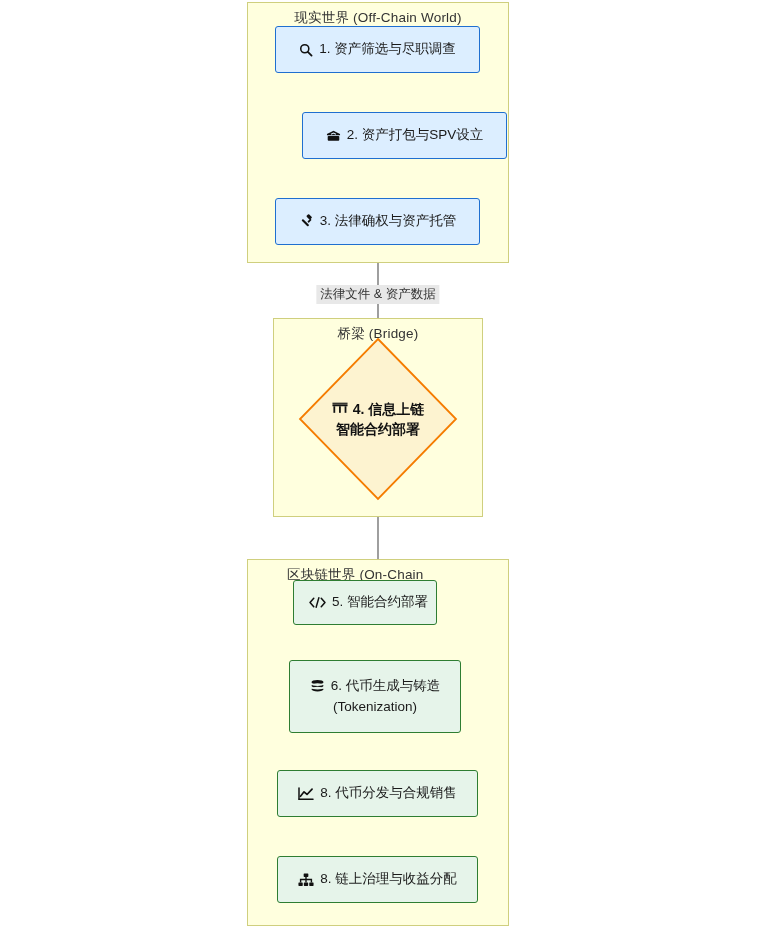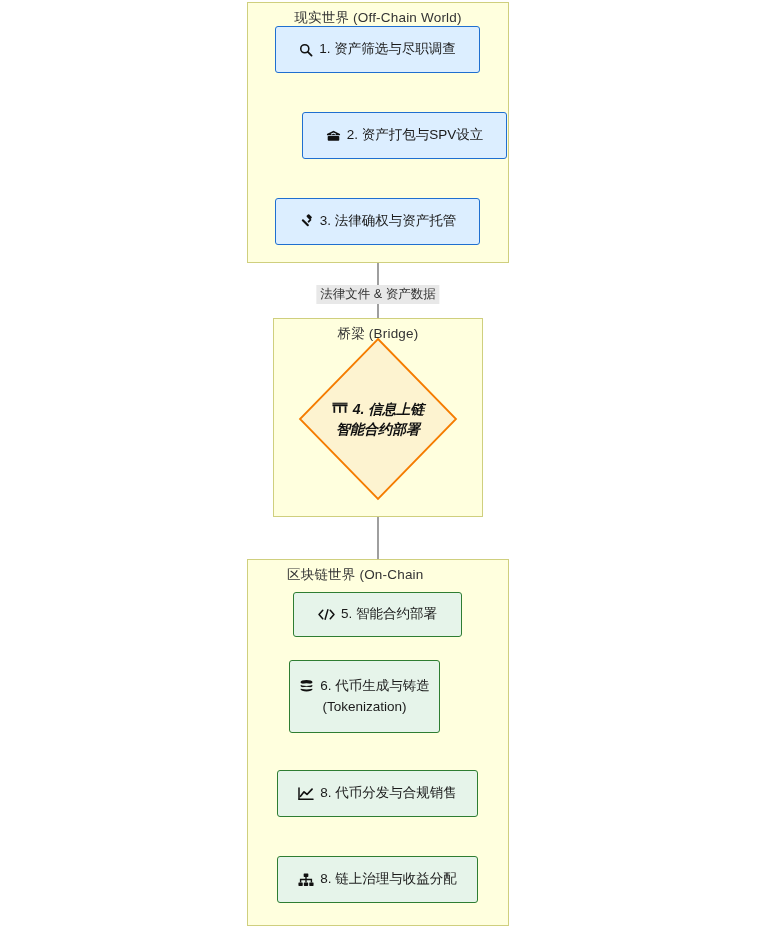--- a/index.html
+++ b/index.html
@@ -93,21 +93,20 @@
     font-weight: bold;
     color: #111111;
     line-height: 1.45;
     pointer-events: none;
   }
   .diamond-label .drow {
     display: flex;
     align-items: center;
     gap: 5px;
     white-space: nowrap;
-    font-style: italic;
   }
 
   
   .icon {
     display: inline-flex;
     align-items: center;
     justify-content: center;
     flex: none;
     color: #111111;
     line-height: 1;
@@ -224,34 +223,34 @@
             <rect x="14.2" y="4.4" width="2.0" height="7.4" fill="#111"></rect>
             <rect x="0.5" y="0.4" width="17" height="1.3" fill="#111"></rect>
           </svg>
         </span>
         <span>4. 信息上链</span>
       </span>
       <span class="drow">智能合约部署</span>
     </div>
   </div>
 
-  <div class="node onchain" style="left:293px; top:592px; width:169px; height:45px;">
+  <div class="node onchain" style="left:293px; top:580px; width:144px; height:45px;justify-content:flex-end;">
     <span class="label-wrap">
       <span class="icon">
         <svg width="17" height="13" viewBox="0 0 20 14">
           <path d="M5.6 2 L1.2 7 L5.6 12" fill="none" stroke="#111" stroke-width="1.8" stroke-linecap="round" stroke-linejoin="round"></path>
           <path d="M14.4 2 L18.8 7 L14.4 12" fill="none" stroke="#111" stroke-width="1.8" stroke-linecap="round" stroke-linejoin="round"></path>
           <line x1="11.6" y1="1.4" x2="8.4" y2="12.6" stroke="#111" stroke-width="1.7" stroke-linecap="round"></line>
         </svg>
       </span>
       <span class="ntext">5. 智能合约部署</span>
     </span>
   </div>
 
-  <div class="node onchain" style="left:289px; top:660px; width:151px; height:73px;">
+  <div class="node onchain" style="left:289px; top:660px; width:172px; height:73px;">
     <span class="label-wrap" style="flex-direction:column; gap:2px;">
       <span style="display:flex; align-items:center; gap:6px;">
         <span class="icon">
           <svg width="15" height="14" viewBox="0 0 16 15">
             <ellipse cx="8" cy="3.4" rx="6.4" ry="2.4" fill="#111"></ellipse>
             <ellipse cx="8" cy="7.2" rx="6.4" ry="2.4" fill="#111"></ellipse>
             <ellipse cx="8" cy="11.0" rx="6.4" ry="2.4" fill="#111"></ellipse>
             <ellipse cx="8" cy="6.0" rx="6.4" ry="1.4" fill="#e6f4ea"></ellipse>
             <ellipse cx="8" cy="9.8" rx="6.4" ry="1.4" fill="#e6f4ea"></ellipse>
           </svg>

